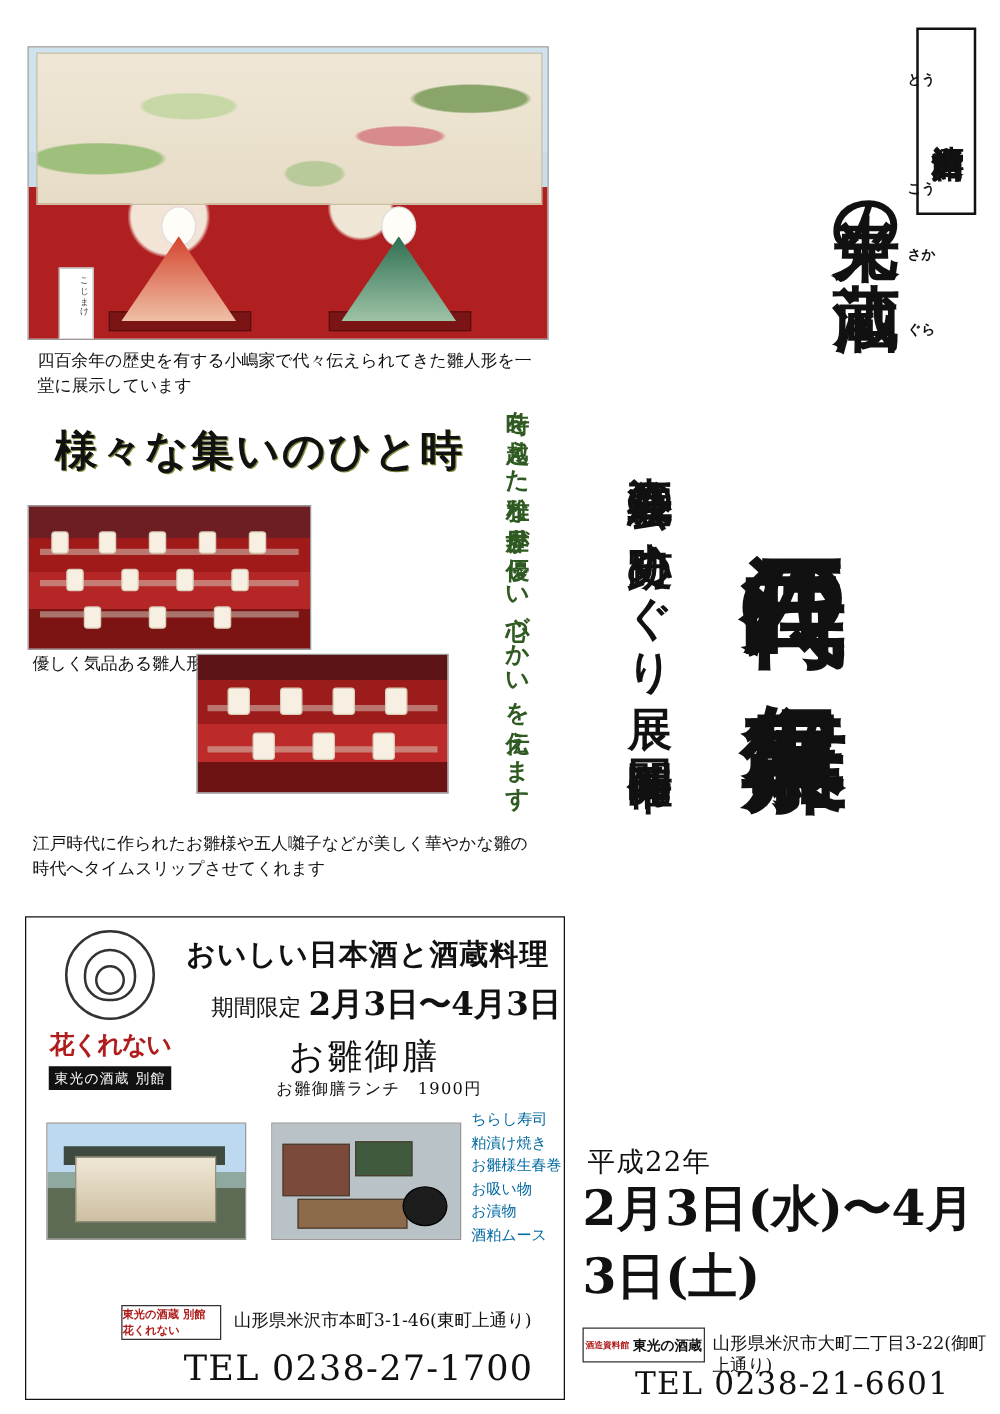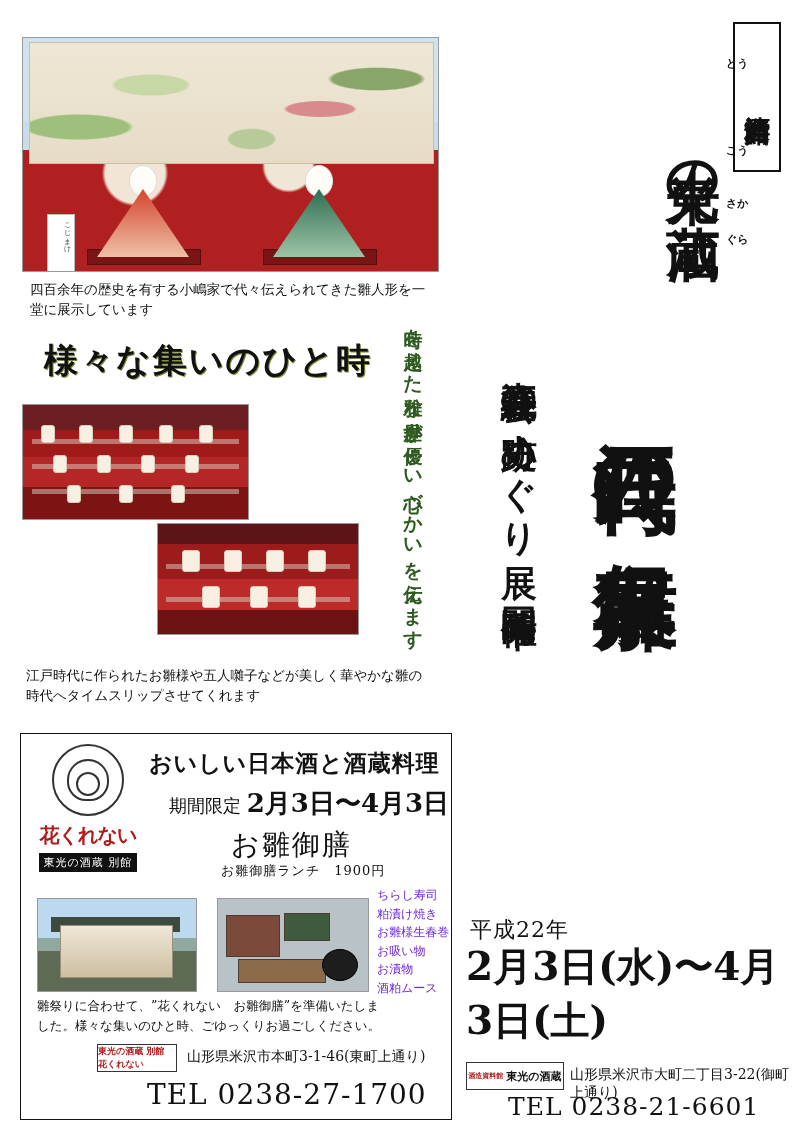--- a/index.html
+++ b/index.html
@@ -196,21 +196,21 @@
     position:absolute;left:148px;top:52px;font-size:18px;
   }
   #resto-period b{font-size:26px;}
   #ozen-title{
     position:absolute;left:210px;top:92px;font-size:28px;font-weight:normal;letter-spacing:2px;
   }
   #ozen-price{
     position:absolute;left:200px;top:128px;font-size:13px;letter-spacing:1px;
   }
   #menu-list{
-    position:absolute;left:356px;top:152px;font-size:12px;line-height:1.55;color:#6d28d9;
+    position:absolute;left:356px;top:152px;font-size:12px;line-height:1.55;color:#0369a1;
   }
   #photo-building{
     position:absolute;left:16px;top:164px;width:158px;height:92px;
     border:1px solid #999;
     background:linear-gradient(#bcd9ef 0 42%, #8fa9a0 42% 56%, #5d6b55 56% 100%);
     overflow:hidden;
   }
   #photo-building .bld{
     position:absolute;left:14%;top:28%;width:70%;height:56%;
     background:linear-gradient(#efe7d6,#cdbfa2);border:1px solid #9a8f78;
@@ -264,21 +264,21 @@
 <body>
 
 <div class="page">
 
   <div class="badge vtext" id="museum-badge">酒造資料館</div>
 
   <div class="vtext" id="brand-toko">東光の酒蔵</div>
   <div class="ruby-small" style="left:726px;top:56px;">とう</div>
   <div class="ruby-small" style="left:726px;top:103px;margin-top:40px;">こう</div>
   <div class="ruby-small" style="left:726px;top:196px;">さか</div>
-  <div class="ruby-small" style="left:726px;top:232px;">ぐら</div>
+  <div class="ruby-small" style="left:726px;top:256px;">ぐら</div>
 
   <div class="vtext" id="main-title">江戸時代の享保雛展</div>
   <div class="vtext" id="sub-title">直江兼続公の史跡めぐり展　同時開催中</div>
 
   <div id="era-year">平成22年</div>
   <div id="date-range">2月3日(水)〜4月3日(土)</div>
 
   <div id="hina-main-photo">
     <div class="screen-panel"></div>
     <div class="dais" id="dais-l"></div>
@@ -309,20 +309,21 @@
     <div class="minidoll" style="left:136px;top:20px;"></div>
     <div class="minidoll" style="left:176px;top:20px;"></div>
     <div class="minidoll" style="left:30px;top:50px;"></div>
     <div class="minidoll" style="left:74px;top:50px;"></div>
     <div class="minidoll" style="left:118px;top:50px;"></div>
     <div class="minidoll" style="left:162px;top:50px;"></div>
     <div class="minidoll" style="left:44px;top:80px;"></div>
     <div class="minidoll" style="left:96px;top:80px;"></div>
     <div class="minidoll" style="left:148px;top:80px;"></div>
   </div>
+  <div class="caption" id="photo2-caption">優しく気品ある雛人形</div>
 
   <div id="hina-photo-3">
     <div class="shelf" style="top:36%;"></div>
     <div class="shelf" style="top:66%;"></div>
     <div class="minidoll" style="left:24px;top:26px;width:16px;height:20px;"></div>
     <div class="minidoll" style="left:66px;top:26px;width:16px;height:20px;"></div>
     <div class="minidoll" style="left:108px;top:26px;width:16px;height:20px;"></div>
     <div class="minidoll" style="left:150px;top:26px;width:16px;height:20px;"></div>
     <div class="minidoll" style="left:44px;top:62px;width:16px;height:20px;"></div>
     <div class="minidoll" style="left:92px;top:62px;width:16px;height:20px;"></div>
@@ -363,21 +364,20 @@
       <div class="bld"></div>
     </div>
 
     <div id="photo-food">
       <div class="food-tray" style="left:8px;top:16px;width:52px;height:40px;background:#7b4a3a;"></div>
       <div class="food-tray" style="left:66px;top:14px;width:44px;height:26px;background:#3f5a3c;"></div>
       <div class="food-tray" style="left:20px;top:60px;width:86px;height:22px;background:#8b6b4a;"></div>
       <div id="bowl-dark"></div>
     </div>
 
-    <div id="resto-note">雛祭りに合わせて、”花くれない　お雛御膳”を準備いたしました。様々な集いのひと時、ごゆっくりお過ごしください。</div>
 
     <div id="addr-badge">東光の酒蔵 別館 花くれない</div>
     <div id="resto-address">山形県米沢市本町3-1-46(東町上通り)</div>
     <div id="resto-tel">TEL  0238-27-1700</div>
   </div>
 
   <div id="toko-badge-bottom">
     <span class="tiny">酒造資料館</span>
     <span>東光の酒蔵</span>
   </div>

